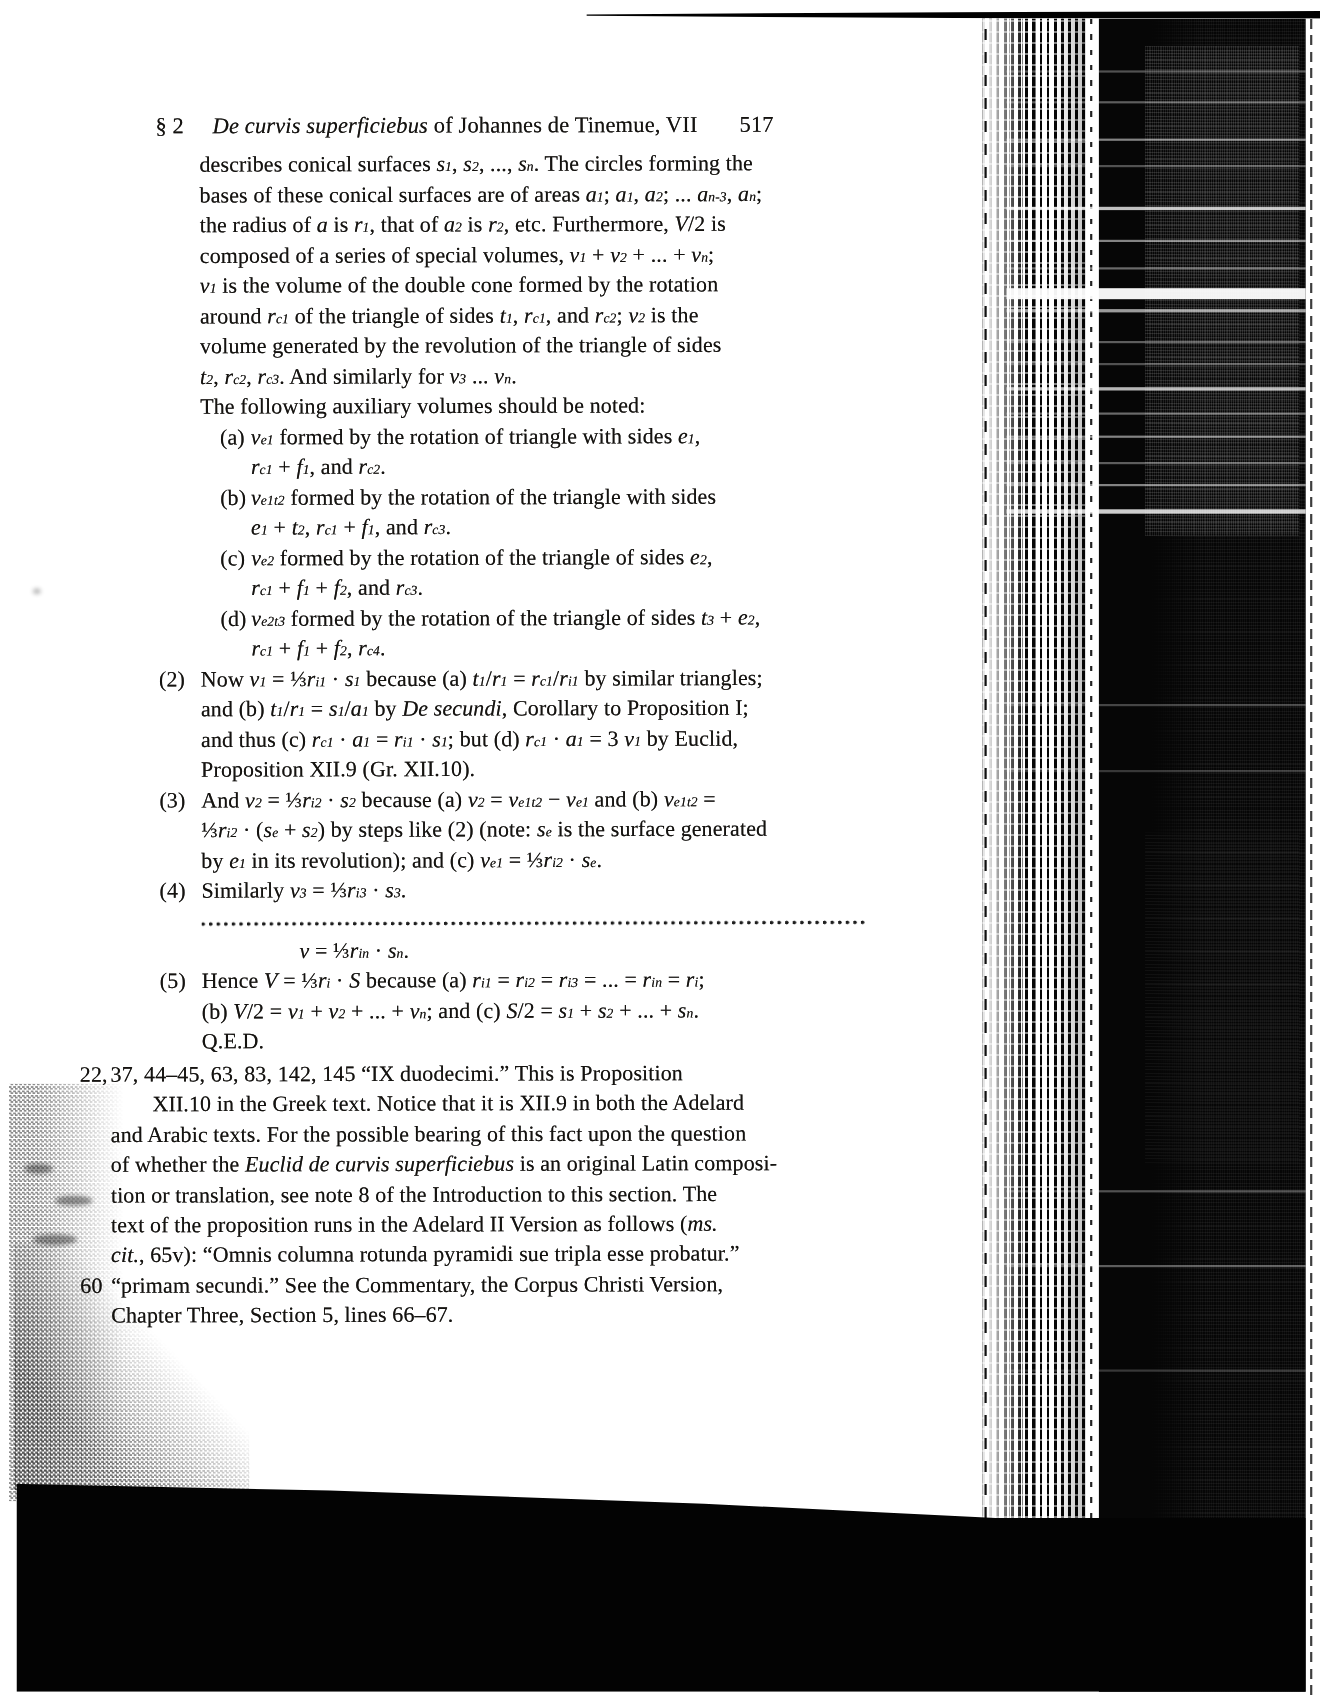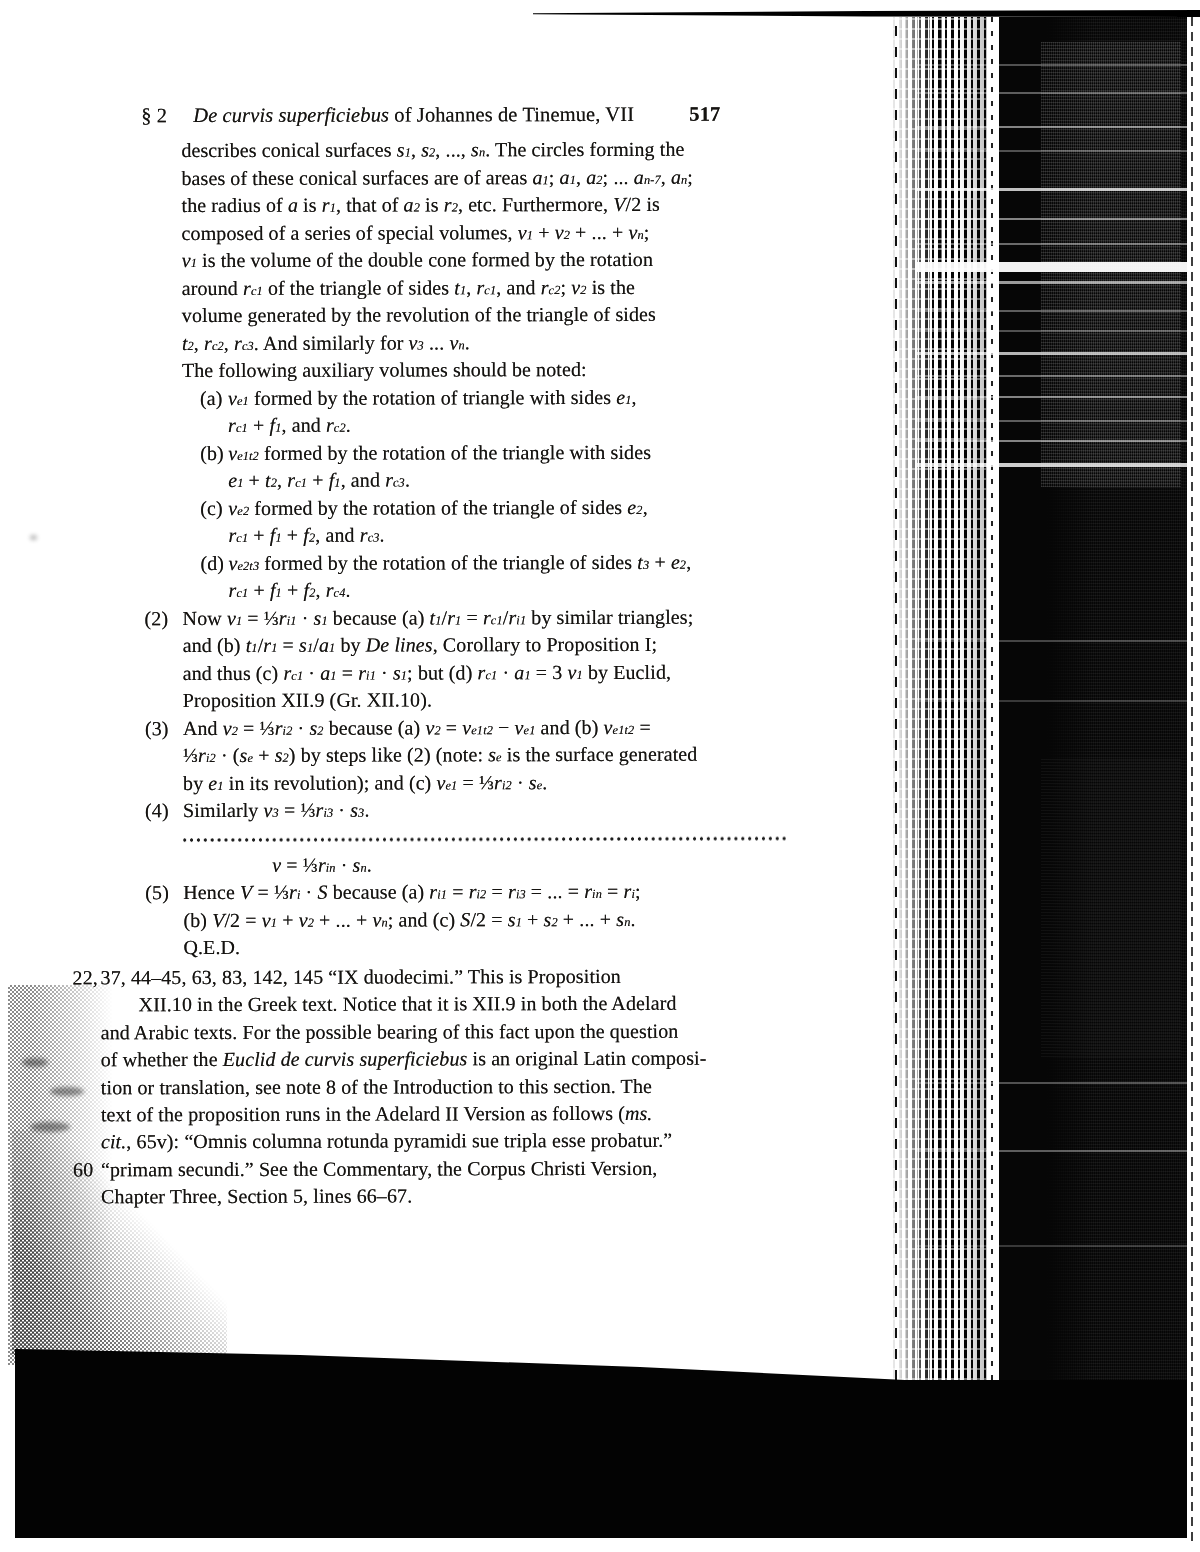--- a/index.html
+++ b/index.html
@@ -47,21 +47,21 @@
       mask:linear-gradient(to right,#000 15%,transparent 70%);}
   .wedge-b{left:12px;top:1130px;width:215px;height:225px;opacity:.55;
       -webkit-mask:linear-gradient(to top right,#000 25%,transparent 62%);
       mask:linear-gradient(to top right,#000 25%,transparent 62%);}
   .smudge{position:absolute;background:#2a2a2a;border-radius:50%;filter:blur(2px);opacity:.5;z-index:2;}
   
   .text-wrap{position:absolute;inset:0;z-index:6;transform:rotate(-0.15deg);
       text-shadow:0 0 .4px rgba(0,0,0,.65);letter-spacing:.1px;}
   .header{position:absolute;left:143px;top:103px;width:660px;font-size:20.5px;white-space:nowrap;}
   .header .sec{margin-right:26px;}
-  .header .pageno{position:absolute;left:548px;top:0;font-weight:bold;}
+  .header .pageno{position:absolute;left:531px;top:0;}
   .body-text{position:absolute;left:183px;top:136px;width:625px;font-size:20px;line-height:27.5px;}
   .footnotes{position:absolute;left:100px;top:963px;width:700px;font-size:20px;line-height:27.4px;}
   .line{position:relative;white-space:nowrap;}
   .aux{padding-left:46px;}
   .alabel{position:absolute;left:18px;}
   .hlabel{position:absolute;left:-38px;}
   .fmark{position:absolute;left:-28px;}
   .fn-indent{padding-left:38px;}
   .eq{padding-left:89px;}
   .dotsline{height:6px;margin:12px 0 9px 0;width:604px;
@@ -117,38 +117,38 @@
   <div class="smudge" style="left:30px;top:535px;width:7px;height:5px;opacity:.35"></div>
 
   <div class="text-wrap">
     <div class="header">
       <span class="sec">§ 2</span><i>De curvis superficiebus</i>
       <span>of Johannes de Tinemue, VII</span>
       <span class="pageno">517</span>
     </div>
     <div class="body-text">
         <div class="line">describes conical surfaces <i>s<sub>1</sub></i>, <i>s<sub>2</sub></i>, ..., <i>s<sub>n</sub></i>. The circles forming the</div>
-        <div class="line">bases of these conical surfaces are of areas <i>a<sub>1</sub></i>; <i>a<sub>1</sub></i>, <i>a<sub>2</sub></i>; ... <i>a<sub>n-7</sub></i>, <i>a<sub>n</sub></i>;</div>
+        <div class="line">bases of these conical surfaces are of areas <i>a<sub>1</sub></i>; <i>a<sub>1</sub></i>, <i>a<sub>2</sub></i>; ... <i>a<sub>n-3</sub></i>, <i>a<sub>n</sub></i>;</div>
         <div class="line">the radius of <i>a</i> is <i>r<sub>1</sub></i>, that of <i>a<sub>2</sub></i> is <i>r<sub>2</sub></i>, etc. Furthermore, <i>V</i>/2 is</div>
         <div class="line">composed of a series of special volumes, <i>v<sub>1</sub></i> + <i>v<sub>2</sub></i> + ... + <i>v<sub>n</sub></i>;</div>
         <div class="line"><i>v<sub>1</sub></i> is the volume of the double cone formed by the rotation</div>
         <div class="line">around <i>r<sub>c1</sub></i> of the triangle of sides <i>t<sub>1</sub></i>, <i>r<sub>c1</sub></i>, and <i>r<sub>c2</sub></i>; <i>v<sub>2</sub></i> is the</div>
         <div class="line">volume generated by the revolution of the triangle of sides</div>
         <div class="line"><i>t<sub>2</sub></i>, <i>r<sub>c2</sub></i>, <i>r<sub>c3</sub></i>. And similarly for <i>v<sub>3</sub></i> ... <i>v<sub>n</sub></i>.</div>
         <div class="line">The following auxiliary volumes should be noted:</div>
         <div class="line aux"><span class="alabel">(a)</span><i>v<sub>e1</sub></i> formed by the rotation of triangle with sides <i>e<sub>1</sub></i>,</div>
         <div class="line aux"><i>r<sub>c1</sub></i> + <i>f<sub>1</sub></i>, and <i>r<sub>c2</sub></i>.</div>
         <div class="line aux"><span class="alabel">(b)</span><i>v<sub>e1t2</sub></i> formed by the rotation of the triangle with sides</div>
         <div class="line aux"><i>e<sub>1</sub></i> + <i>t<sub>2</sub></i>, <i>r<sub>c1</sub></i> + <i>f<sub>1</sub></i>, and <i>r<sub>c3</sub></i>.</div>
         <div class="line aux"><span class="alabel">(c)</span><i>v<sub>e2</sub></i> formed by the rotation of the triangle of sides <i>e<sub>2</sub></i>,</div>
         <div class="line aux"><i>r<sub>c1</sub></i> + <i>f<sub>1</sub></i> + <i>f<sub>2</sub></i>, and <i>r<sub>c3</sub></i>.</div>
         <div class="line aux"><span class="alabel">(d)</span><i>v<sub>e2t3</sub></i> formed by the rotation of the triangle of sides <i>t<sub>3</sub></i> + <i>e<sub>2</sub></i>,</div>
         <div class="line aux"><i>r<sub>c1</sub></i> + <i>f<sub>1</sub></i> + <i>f<sub>2</sub></i>, <i>r<sub>c4</sub></i>.</div>
         <div class="line"><span class="hlabel">(2)</span>Now <i>v<sub>1</sub></i> = ⅓<i>r<sub>i1</sub></i> · <i>s<sub>1</sub></i> because (a) <i>t<sub>1</sub></i>/<i>r<sub>1</sub></i> = <i>r<sub>c1</sub></i>/<i>r<sub>i1</sub></i> by similar triangles;</div>
-        <div class="line">and (b) <i>t<sub>1</sub></i>/<i>r<sub>1</sub></i> = <i>s<sub>1</sub></i>/<i>a<sub>1</sub></i> by <i>De lines</i>, Corollary to Proposition I;</div>
+        <div class="line">and (b) <i>t<sub>1</sub></i>/<i>r<sub>1</sub></i> = <i>s<sub>1</sub></i>/<i>a<sub>1</sub></i> by <i>De secundi</i>, Corollary to Proposition I;</div>
         <div class="line">and thus (c) <i>r<sub>c1</sub></i> · <i>a<sub>1</sub></i> = <i>r<sub>i1</sub></i> · <i>s<sub>1</sub></i>; but (d) <i>r<sub>c1</sub></i> · <i>a<sub>1</sub></i> = 3 <i>v<sub>1</sub></i> by Euclid,</div>
         <div class="line">Proposition XII.9 (Gr. XII.10).</div>
         <div class="line"><span class="hlabel">(3)</span>And <i>v<sub>2</sub></i> = ⅓<i>r<sub>i2</sub></i> · <i>s<sub>2</sub></i> because (a) <i>v<sub>2</sub></i> = <i>v<sub>e1t2</sub></i> − <i>v<sub>e1</sub></i> and (b) <i>v<sub>e1t2</sub></i> =</div>
         <div class="line">⅓<i>r<sub>i2</sub></i> · (<i>s<sub>e</sub></i> + <i>s<sub>2</sub></i>) by steps like (2) (note: <i>s<sub>e</sub></i> is the surface generated</div>
         <div class="line">by <i>e<sub>1</sub></i> in its revolution); and (c) <i>v<sub>e1</sub></i> = ⅓<i>r<sub>i2</sub></i> · <i>s<sub>e</sub></i>.</div>
         <div class="line"><span class="hlabel">(4)</span>Similarly <i>v<sub>3</sub></i> = ⅓<i>r<sub>i3</sub></i> · <i>s<sub>3</sub></i>.</div>
         <div class="dotsline"></div>
         <div class="line eq"><i>v</i> = ⅓<i>r<sub>in</sub></i> · <i>s<sub>n</sub></i>.</div>
         <div class="line"><span class="hlabel">(5)</span>Hence <i>V</i> = ⅓<i>r<sub>i</sub></i> · <i>S</i> because (a) <i>r<sub>i1</sub></i> = <i>r<sub>i2</sub></i> = <i>r<sub>i3</sub></i> = ... = <i>r<sub>in</sub></i> = <i>r<sub>i</sub></i>;</div>
         <div class="line">(b) <i>V</i>/2 = <i>v<sub>1</sub></i> + <i>v<sub>2</sub></i> + ... + <i>v<sub>n</sub></i>; and (c) <i>S</i>/2 = <i>s<sub>1</sub></i> + <i>s<sub>2</sub></i> + ... + <i>s<sub>n</sub></i>.</div>

